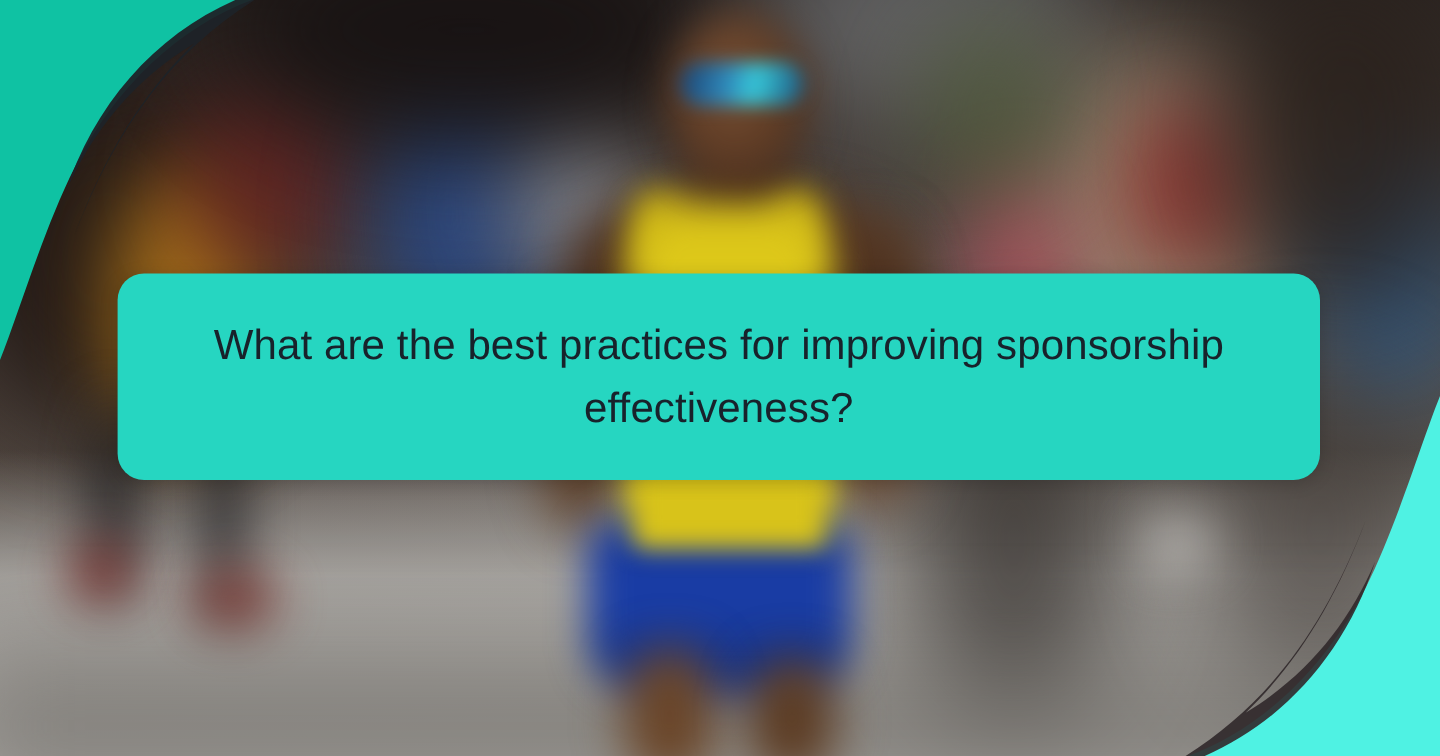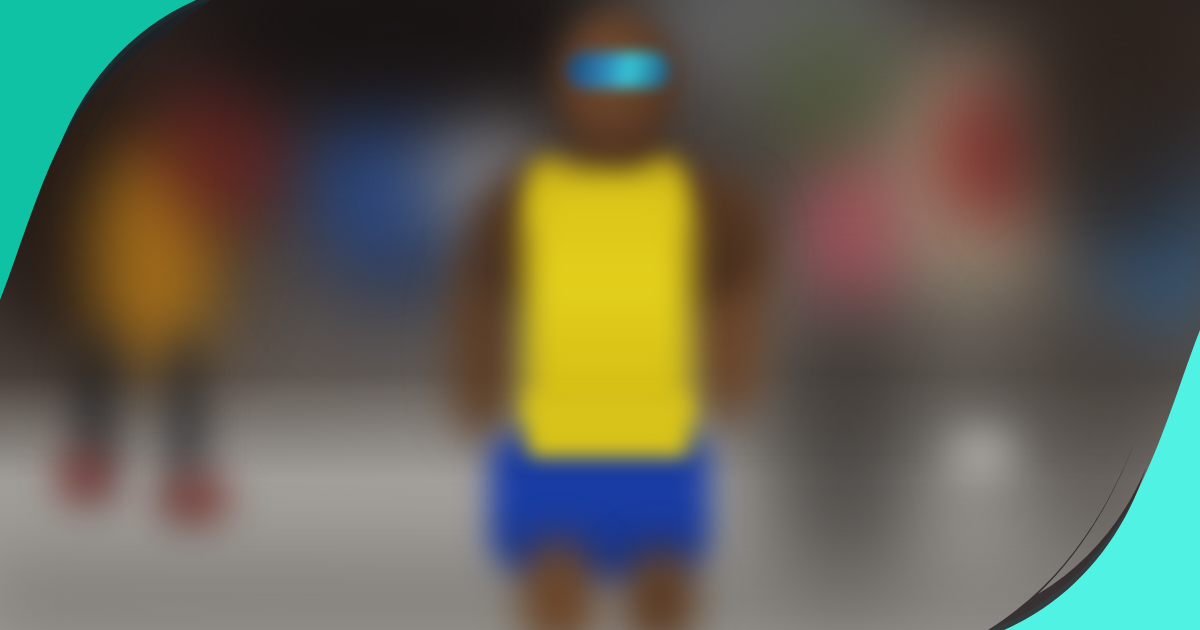--- a/index.html
+++ b/index.html
@@ -203,14 +203,17 @@
     <path d="M196,0 C128,30 78,88 54,162 C76,110 112,66 162,36 C118,78 86,132 62,196
              C96,108 142,44 212,0 Z" fill="#1E2328" opacity="0.95"></path>
   </svg>
 
   <svg class="corner-svg corner-br" width="330" height="330" viewBox="0 0 330 330">
     <path d="M330,330 L120,330 C180,308 234,258 268,190 C294,138 314,70 330,30 Z" fill="#4FF2E3"></path>
     <path d="M134,330 C202,300 252,242 276,168 C254,220 218,264 168,294 C212,252 244,198 268,134
              C234,222 188,286 118,330 Z" fill="#30282A" opacity="0.9"></path>
   </svg>
 
+  <div class="banner">
+    <div class="banner-text">What are the best practices for improving sponsorship effectiveness?</div>
+  </div>
 
 </div>
 
 </body></html>

